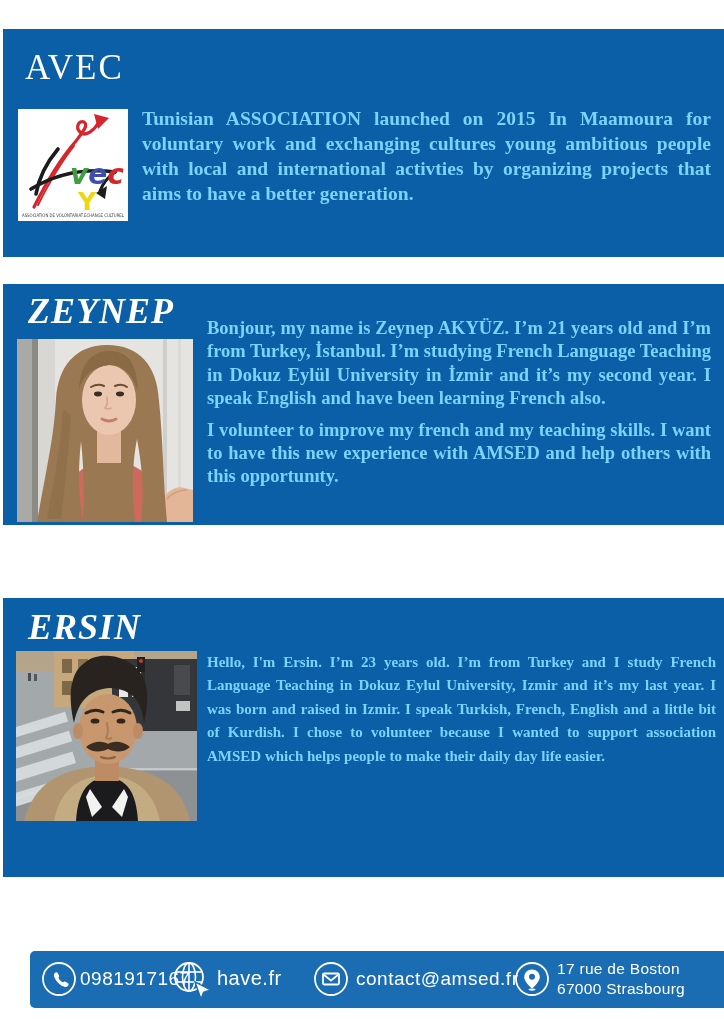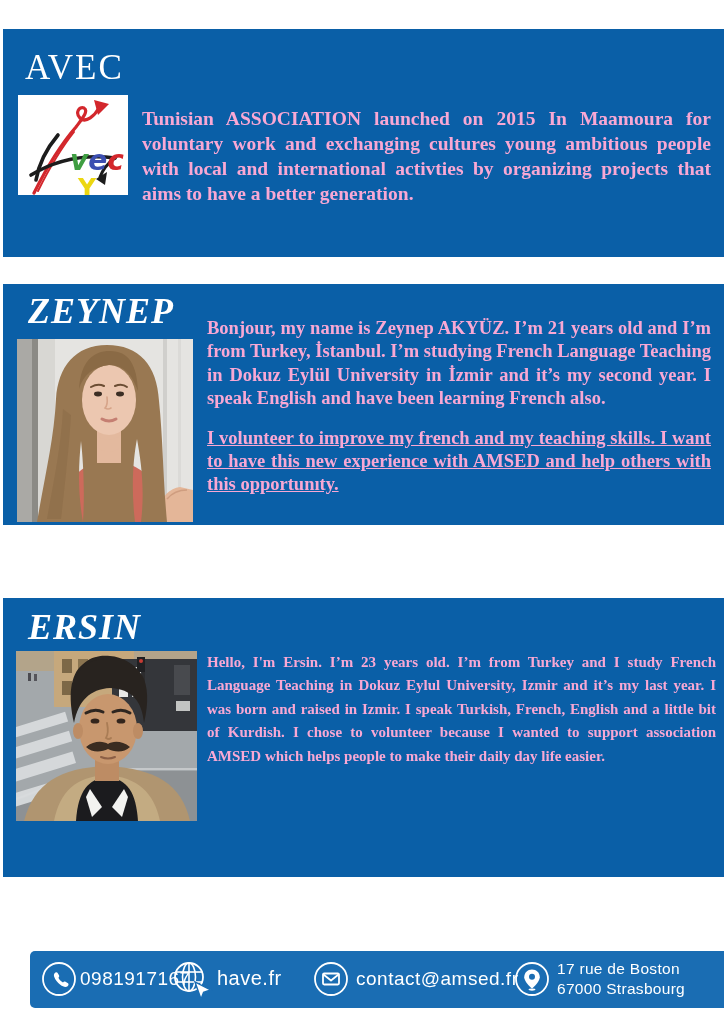--- a/index.html
+++ b/index.html
@@ -24,28 +24,28 @@
     font-family:"Liberation Serif", serif;
     font-size:35px; font-weight:400; color:#ffffff;
     letter-spacing:2px; line-height:1.1;
   }
   .title.italic { font-style:italic; font-weight:700; letter-spacing:1px; left:25px; }
 
   .photo-box { position:absolute; overflow:hidden; }
   .photo-box svg { display:block; }
 
   .bio {
-    position:absolute; color:#f9a8d4;
+    position:absolute; color:#7dd3fc;
     font-family:"Liberation Serif", serif; font-weight:700;
     text-align:justify; text-align-last:left;
   }
   #avec-text   { left:139px; top:77px;  width:569px; font-size:19.5px; line-height:25px; }
   #zeynep-text { left:204px; top:33px;  width:504px; font-size:18.5px; line-height:23.4px; }
   #ersin-text  { left:204px; top:53px;  width:509px; font-size:15px; line-height:23.4px; }
-  .bio p + p { margin-top:16px;text-decoration:underline; }
+  .bio p + p { margin-top:8px; }
 
   .footer-bar {
     position:absolute; left:30px; top:951px;
     width:710px; height:57px;
     background:#1a6db3; border-radius:5px;
     color:#ffffff;
     font-family:"Liberation Sans", sans-serif;
   }
   .footer-item-text {
     position:absolute; color:#fff; letter-spacing:0.5px; font-weight:400;
@@ -55,21 +55,21 @@
   #footer-email-text   { left:326px; top:17px; font-size:19px; }
   #footer-address-text { left:527px; top:8px;  font-size:15.5px; line-height:20px; letter-spacing:0.3px; }
   .footer-icon { position:absolute; }
 </style>
 </head>
 <body>
 
 <section class="panel" id="panel-avec">
   <h1 class="title">AVEC</h1>
 
-  <div class="photo-box" style="left:15px; top:66px; width:110px; height:100px;">
+  <div class="photo-box" style="left:15px; top:80px; width:110px; height:112px;">
     <svg width="110" height="112" viewBox="0 0 110 112">
       <rect width="110" height="112" fill="#ffffff"></rect>
 
       <path d="M16 98 C 28 74 44 48 58 32 C 64 24 71 16 66 13 C 61 11 57 18 62 23 C 68 29 77 20 81 13" fill="none" stroke="#d3272c" stroke-width="3.2" stroke-linecap="round"></path>
       <path d="M20 96 C 30 76 44 52 56 37" fill="none" stroke="#d3272c" stroke-width="2" stroke-linecap="round"></path>
       <polygon points="76,5 91,9 80,20" fill="#d3272c"></polygon>
 
       <path d="M40 40 C 29 53 21 68 18 85" fill="none" stroke="#1c1c1c" stroke-width="3.6" stroke-linecap="round"></path>
       <path d="M13 80 C 38 65 66 59 97 63" fill="none" stroke="#1c1c1c" stroke-width="3.6" stroke-linecap="round"></path>
       <path d="M97 63 C 90 68 85 74 82 82" fill="none" stroke="#1c1c1c" stroke-width="3" stroke-linecap="round"></path>

